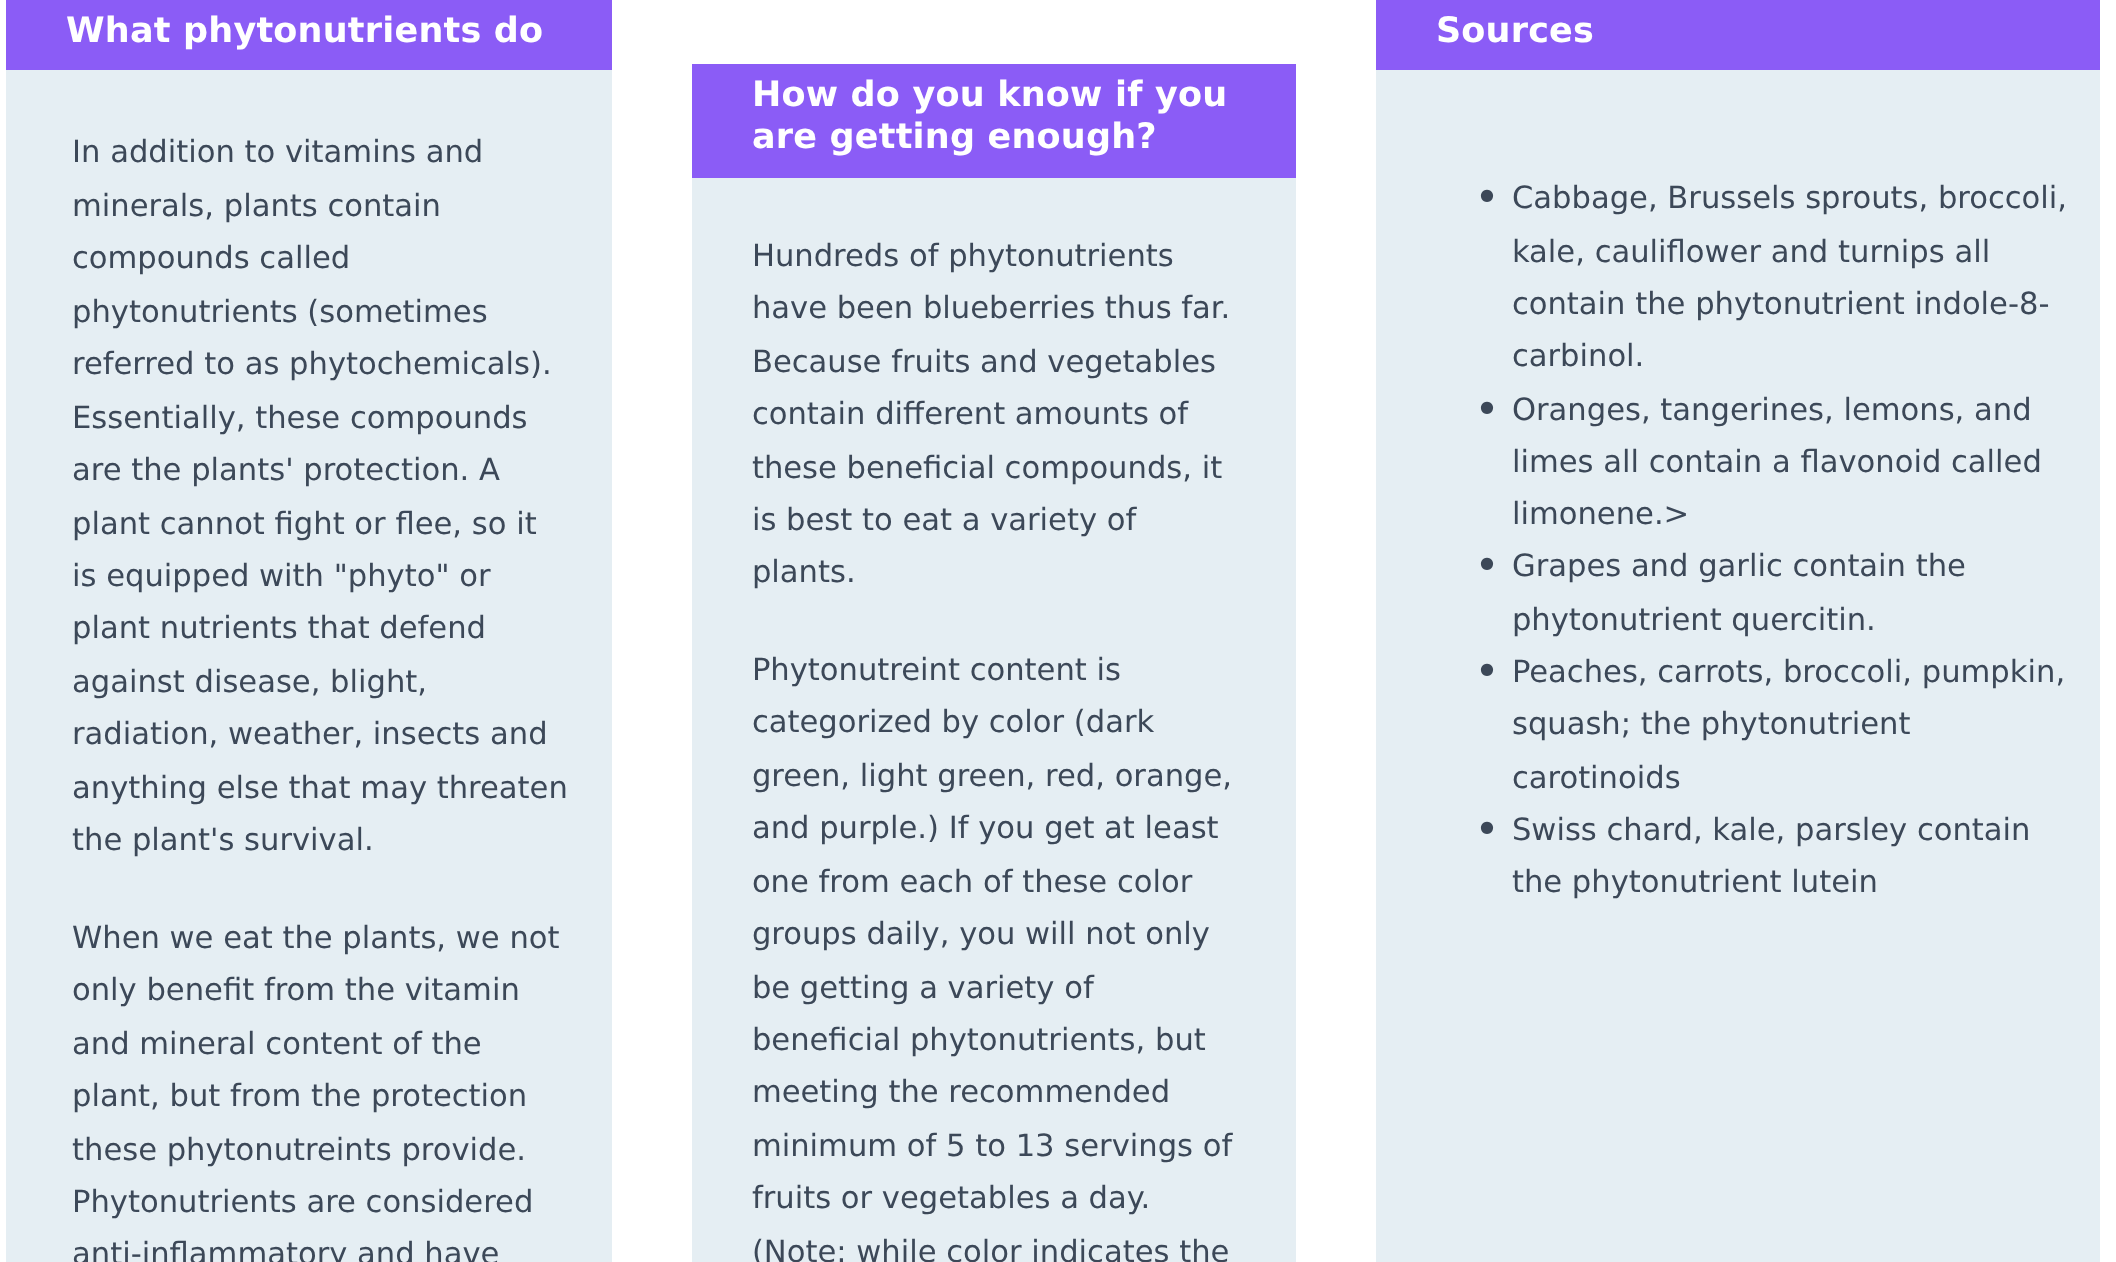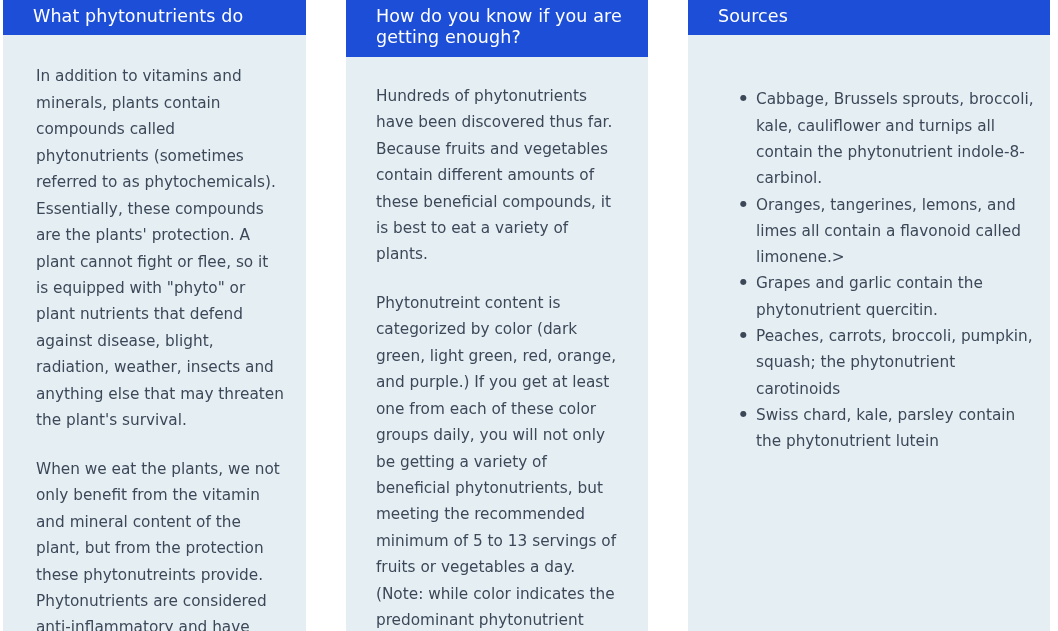--- a/index.html
+++ b/index.html
@@ -27,29 +27,29 @@
   }
   .column {
     background: #e5eef3;
     display: flex;
     flex-direction: column;
     box-sizing: border-box;
     overflow: hidden;
   }
   .col-1 { width: 323px; }
   .col-gap { width: 40px; background: #ffffff; flex: 0 0 40px; }
-  .col-2 { width: 322px; }
+  .col-2 { width: 322px; margin-top: 32px; }
   .col-gap2 { width: 40px; background: #ffffff; flex: 0 0 40px; }
   .col-3 { width: 386px; gap: 21px; }
 
   .col-header {
-    background: #1d4ed8;
+    background: #8b5cf6;
     color: #ffffff;
     font-size: 17.5px;
-    font-weight: normal;
+    font-weight: bold;
     line-height: 1.22;
     letter-spacing: 0.1px;
     box-sizing: border-box;
     padding: 6px 16px 8px 30px;
     flex: none;
   }
   .col-1 .col-header { min-height: 33px; }
   .col-2 .col-header { min-height: 52px; }
   .col-3 .col-header { min-height: 35px; }
 
@@ -104,21 +104,21 @@
       <p class="para">In addition to vitamins and minerals, plants contain compounds called phytonutrients (sometimes referred to as phytochemicals). Essentially, these compounds are the plants' protection. A plant cannot fight or flee, so it is equipped with "phyto" or plant nutrients that defend against disease, blight, radiation, weather, insects and anything else that may threaten the plant's survival.</p>
       <p class="para"><span>When we eat the plants, we not only benefit from the vitamin and mineral content of the plant, but from the protection these phytonutreints provide. Phytonutrients are considered anti-inflammatory and have been shown to possess anti-</span><a class="link" href="#">cancer</a></p>
     </div>
   </section>
 
   <div class="col-gap"></div>
 
   <section class="column col-2">
     <div class="col-header">How do you know if you are getting enough?</div>
     <div class="col-body">
-      <p class="para">Hundreds of phytonutrients have been discovered thus far. Because fruits and vegetables contain different amounts of these beneficial compounds, it is best to eat a variety of plants.</p>
+      <p class="para">Hundreds of phytonutrients have been blueberries thus far. Because fruits and vegetables contain different amounts of these beneficial compounds, it is best to eat a variety of plants.</p>
       <p class="para">Phytonutreint content is categorized by color (dark green, light green, red, orange, and purple.) If you get at least one from each of these color groups daily,  you will not only be getting a variety of beneficial phytonutrients, but meeting the recommended minimum of 5 to 13 servings of  fruits or vegetables a day. (Note: while color indicates the predominant phytonutrient content, most fruits and vegetables contain multiple phytonutrients.)</p>
     </div>
   </section>
 
   <div class="col-gap2"></div>
 
   <section class="column col-3">
     <div class="col-header">Sources</div>
     <div class="col-body">
       <ul class="sources-list">

